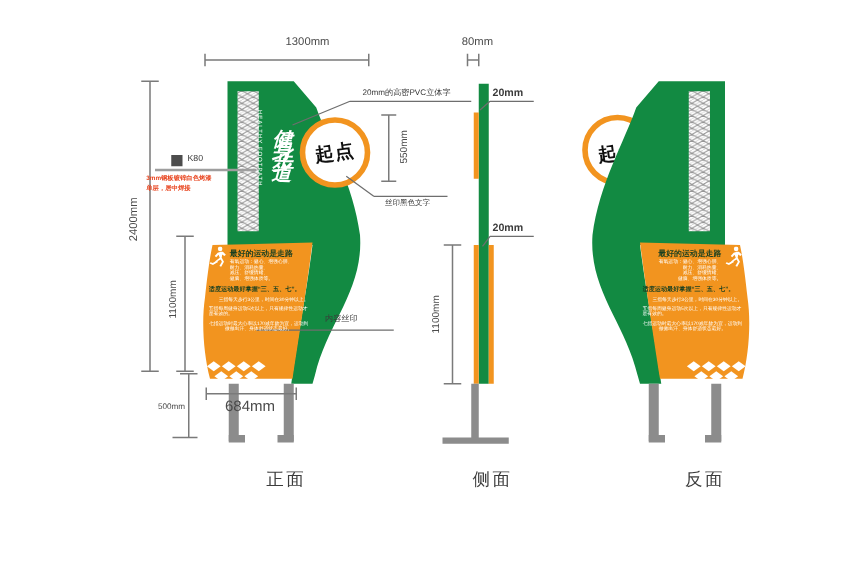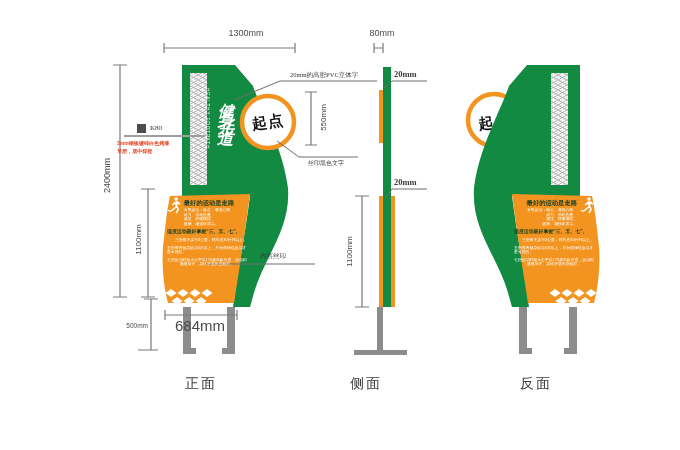--- a/index.html
+++ b/index.html
@@ -3,25 +3,25 @@
 <meta charset="utf-8">
 <style>
   html,body{margin:0;padding:0;background:#fff;}
   .canvas{position:relative;width:680px;height:450px;background:#ffffff;
           font-family:"Liberation Sans",sans-serif;overflow:hidden;}
   .abs{position:absolute;}
   svg{display:block;}
   .dimtxt{position:absolute;color:#4a4a4a;font-size:9px;text-align:center;line-height:11px;}
   .dimtxt-sm{position:absolute;color:#4a4a4a;font-size:6.5px;text-align:right;line-height:8px;}
   .rot{transform:rotate(-90deg);transform-origin:center center;}
-  .note{position:absolute;color:#3a3a3a;font-size:6.5px;line-height:8px;white-space:nowrap;font-family:Liberation Serif, serif;}
+  .note{position:absolute;color:#3a3a3a;font-size:6.5px;line-height:8px;white-space:nowrap;}
   .note-sm{position:absolute;color:#3a3a3a;font-size:6px;line-height:7px;white-space:nowrap;}
   .rednote{position:absolute;color:#e8421c;font-size:5.5px;font-weight:bold;line-height:7px;white-space:nowrap;
            transform:scale(0.92);transform-origin:0 0;}
-  .viewlabel{position:absolute;color:#3c3c3c;font-size:14px;text-align:left;width:60px;letter-spacing:2px;}
+  .viewlabel{position:absolute;color:#3c3c3c;font-size:14px;text-align:right;width:60px;letter-spacing:2px;}
   .vtitle{position:absolute;writing-mode:vertical-rl;text-orientation:upright;color:#ffffff;
           font-family:"DejaVu Serif","Liberation Serif",serif;font-weight:bold;font-style:italic;
           font-size:16px;letter-spacing:9px;transform:rotate(2deg);}
   .vsub{position:absolute;writing-mode:vertical-rl;color:#ffffff;font-size:6px;letter-spacing:1px;
         transform:scale(0.8);transform-origin:0 0;white-space:nowrap;}
   .startword{position:absolute;width:40px;text-align:center;color:#101010;
              font-family:"DejaVu Serif","Liberation Serif",serif;font-weight:bold;
              font-size:15px;letter-spacing:1px;transform:rotate(-8deg);}
   .panel-text{position:absolute;overflow:hidden;}
   .panel-inner{transform:scale(0.7);transform-origin:0 0;width:114px;}
@@ -136,21 +136,21 @@
   </svg>
 
   <div class="dimtxt" style="left:206px;top:28px;width:80px;">1300mm</div>
   <div class="dimtxt" style="left:352px;top:28px;width:60px;">80mm</div>
 
   <div class="dimtxt rot" style="left:77px;top:170px;width:60px;">2400mm</div>
   <div class="dimtxt rot" style="left:108px;top:234px;width:60px;font-size:8px;">1100mm</div>
   <div class="dimtxt rot" style="left:293px;top:112px;width:60px;font-size:8px;">550mm</div>
   <div class="dimtxt rot" style="left:319px;top:246px;width:60px;font-size:8px;">1100mm</div>
 
-  <div class="dimtxt" style="left:170px;top:320px;width:60px;font-size:15px;">684mm</div>
+  <div class="dimtxt" style="left:170px;top:320px;width:60px;font-size:12px;">684mm</div>
   <div class="dimtxt-sm" style="left:112px;top:322px;width:36px;">500mm</div>
 
   <div class="note" style="left:394px;top:70px;font-size:8.5px;font-weight:bold;">20mm</div>
   <div class="note" style="left:394px;top:178px;font-size:8.5px;font-weight:bold;">20mm</div>
 
   <div class="note" style="left:290px;top:71px;">20mm的高密PVC立体字</div>
   <div class="note-sm" style="left:308px;top:160px;">丝印黑色文字</div>
   <div class="note" style="left:260px;top:252px;">内容丝印</div>
   <div class="note" style="left:150px;top:124px;font-size:7px;">K80</div>
   <div class="rednote" style="left:117px;top:140px;">3mm钢板镀锌白色烤漆</div>

